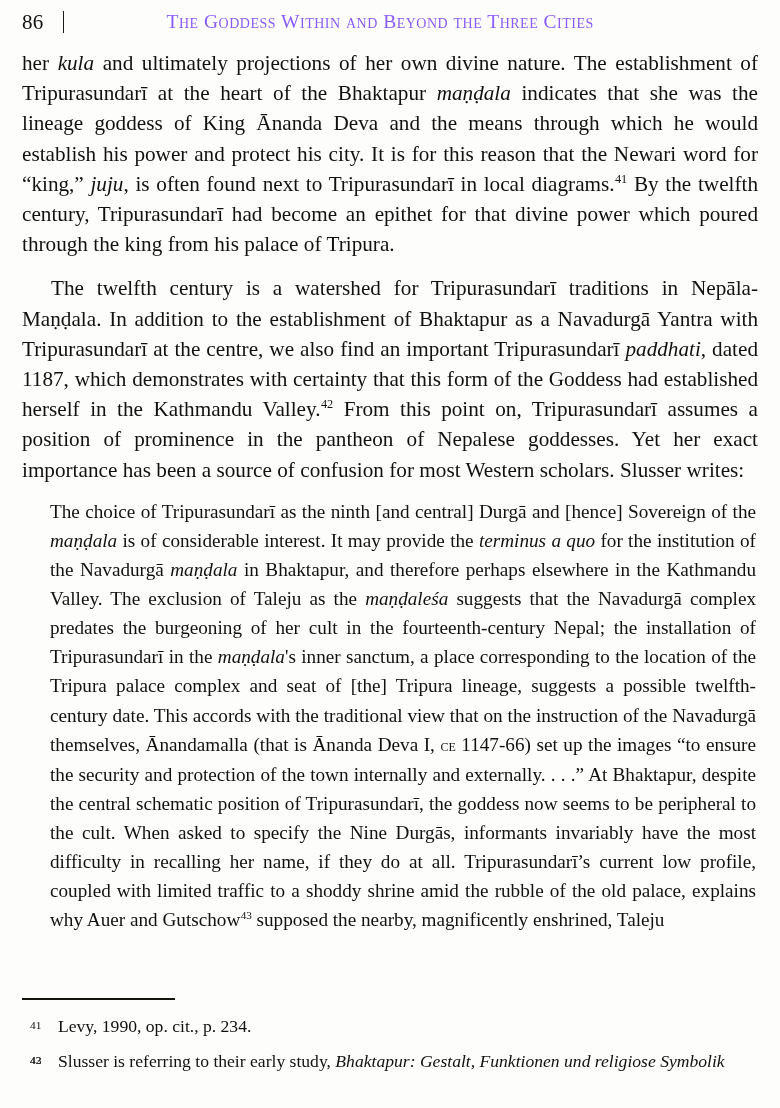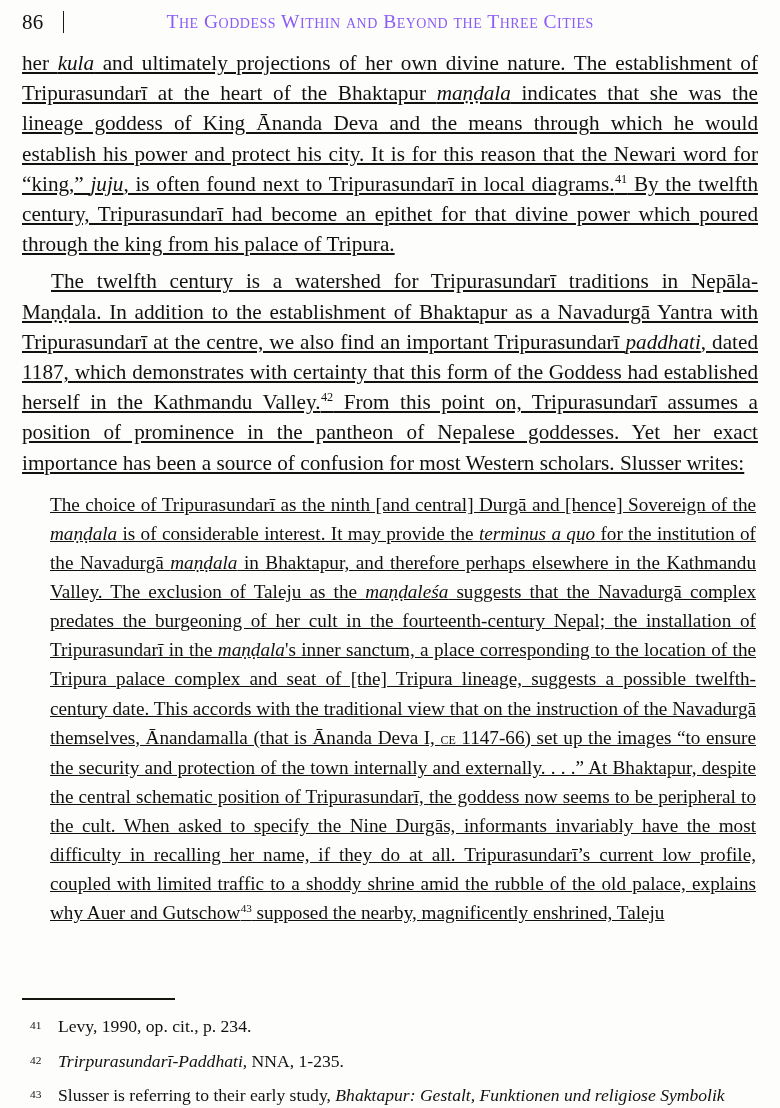--- a/index.html
+++ b/index.html
@@ -58,35 +58,34 @@
     padding-right: 62px;
     white-space: nowrap;
   }
 
   
   .body {
     position: absolute;
     top: 48px;
     left: 22px;
     width: 736px;
-    text-decoration: underline;
   }
 
   p.para {
     margin: 0;
     font-size: 21.2px;
     line-height: 30.2px;
     text-align: justify;
     text-justify: inter-word;
     word-spacing: 0.1px;
     hyphens: none;
   }
   p.para + p.para {
     text-indent: 29px;
-    margin-top: 7px;
+    margin-top: 14px;
   }
 
   
   .blockquote {
     margin: 12px 0 0 28px;
     width: 706px;
   }
   .blockquote p {
     margin: 0;
     font-size: 19.2px;
@@ -155,18 +154,18 @@
     <p class="para">The twelfth century is a watershed for Tripurasundarī traditions in Nepāla-Maṇḍala. In addition to the establishment of Bhaktapur as a Navadurgā Yantra with Tripurasundarī at the centre, we also find an important Tripurasundarī <i>paddhati</i>, dated 1187, which demonstrates with certainty that this form of the Goddess had established herself in the Kathmandu Valley.<sup class="ref">42</sup> From this point on, Tripurasundarī assumes a position of prominence in the pantheon of Nepalese goddesses. Yet her exact importance has been a source of confusion for most Western scholars. Slusser writes:</p>
     <div class="blockquote">
       <p>The choice of Tripurasundarī as the ninth [and central] Durgā and [hence] Sovereign of the <i>maṇḍala</i> is of considerable interest. It may provide the <i>terminus a quo</i> for the institution of the Navadurgā <i>maṇḍala</i> in Bhaktapur, and therefore perhaps elsewhere in the Kathmandu Valley. The exclusion of Taleju as the <i>maṇḍaleśa</i> suggests that the Navadurgā complex predates the burgeoning of her cult in the fourteenth-century Nepal; the installation of Tripurasundarī in the <i>maṇḍala</i>'s inner sanctum, a place corresponding to the location of the Tripura palace complex and seat of [the] Tripura lineage, suggests a possible twelfth-century date. This accords with the traditional view that on the instruction of the Navadurgā themselves, Ānandamalla (that is Ānanda Deva I, <span class="smallcaps">ce</span> 1147-66) set up the images “to ensure the security and protection of the town internally and externally. . . .” At Bhaktapur, despite the central schematic position of Tripurasundarī, the goddess now seems to be peripheral to the cult. When asked to specify the Nine Durgās, informants invariably have the most difficulty in recalling her name, if they do at all. Tripurasundarī’s current low profile, coupled with limited traffic to a shoddy shrine amid the rubble of the old palace, explains why Auer and Gutschow<sup class="ref">43</sup> supposed the nearby, magnificently enshrined, Taleju</p>
     </div>
   </div>
 
   <div class="footnotes">
     <div class="fn-rule"></div>
     <div id="fn-list">
         <div class="fn"><span class="fn-num">41</span><span>Levy, 1990, op. cit., p. 234.</span></div>
-        <div class="fn"><span class="fn-num">42</span><span><i>Trirpurasundarī-Paddhati</i>, NNA, 1-235.</span></div>
+        <div class="fn"><span class="fn-num">42</span></div>
         <div class="fn"><span class="fn-num">43</span><span>Slusser is referring to their early study, <i>Bhaktapur: Gestalt, Funktionen und religiose Symbolik</i></span></div>
       </div>
   </div>
 
 </div>
 
 </body></html>

